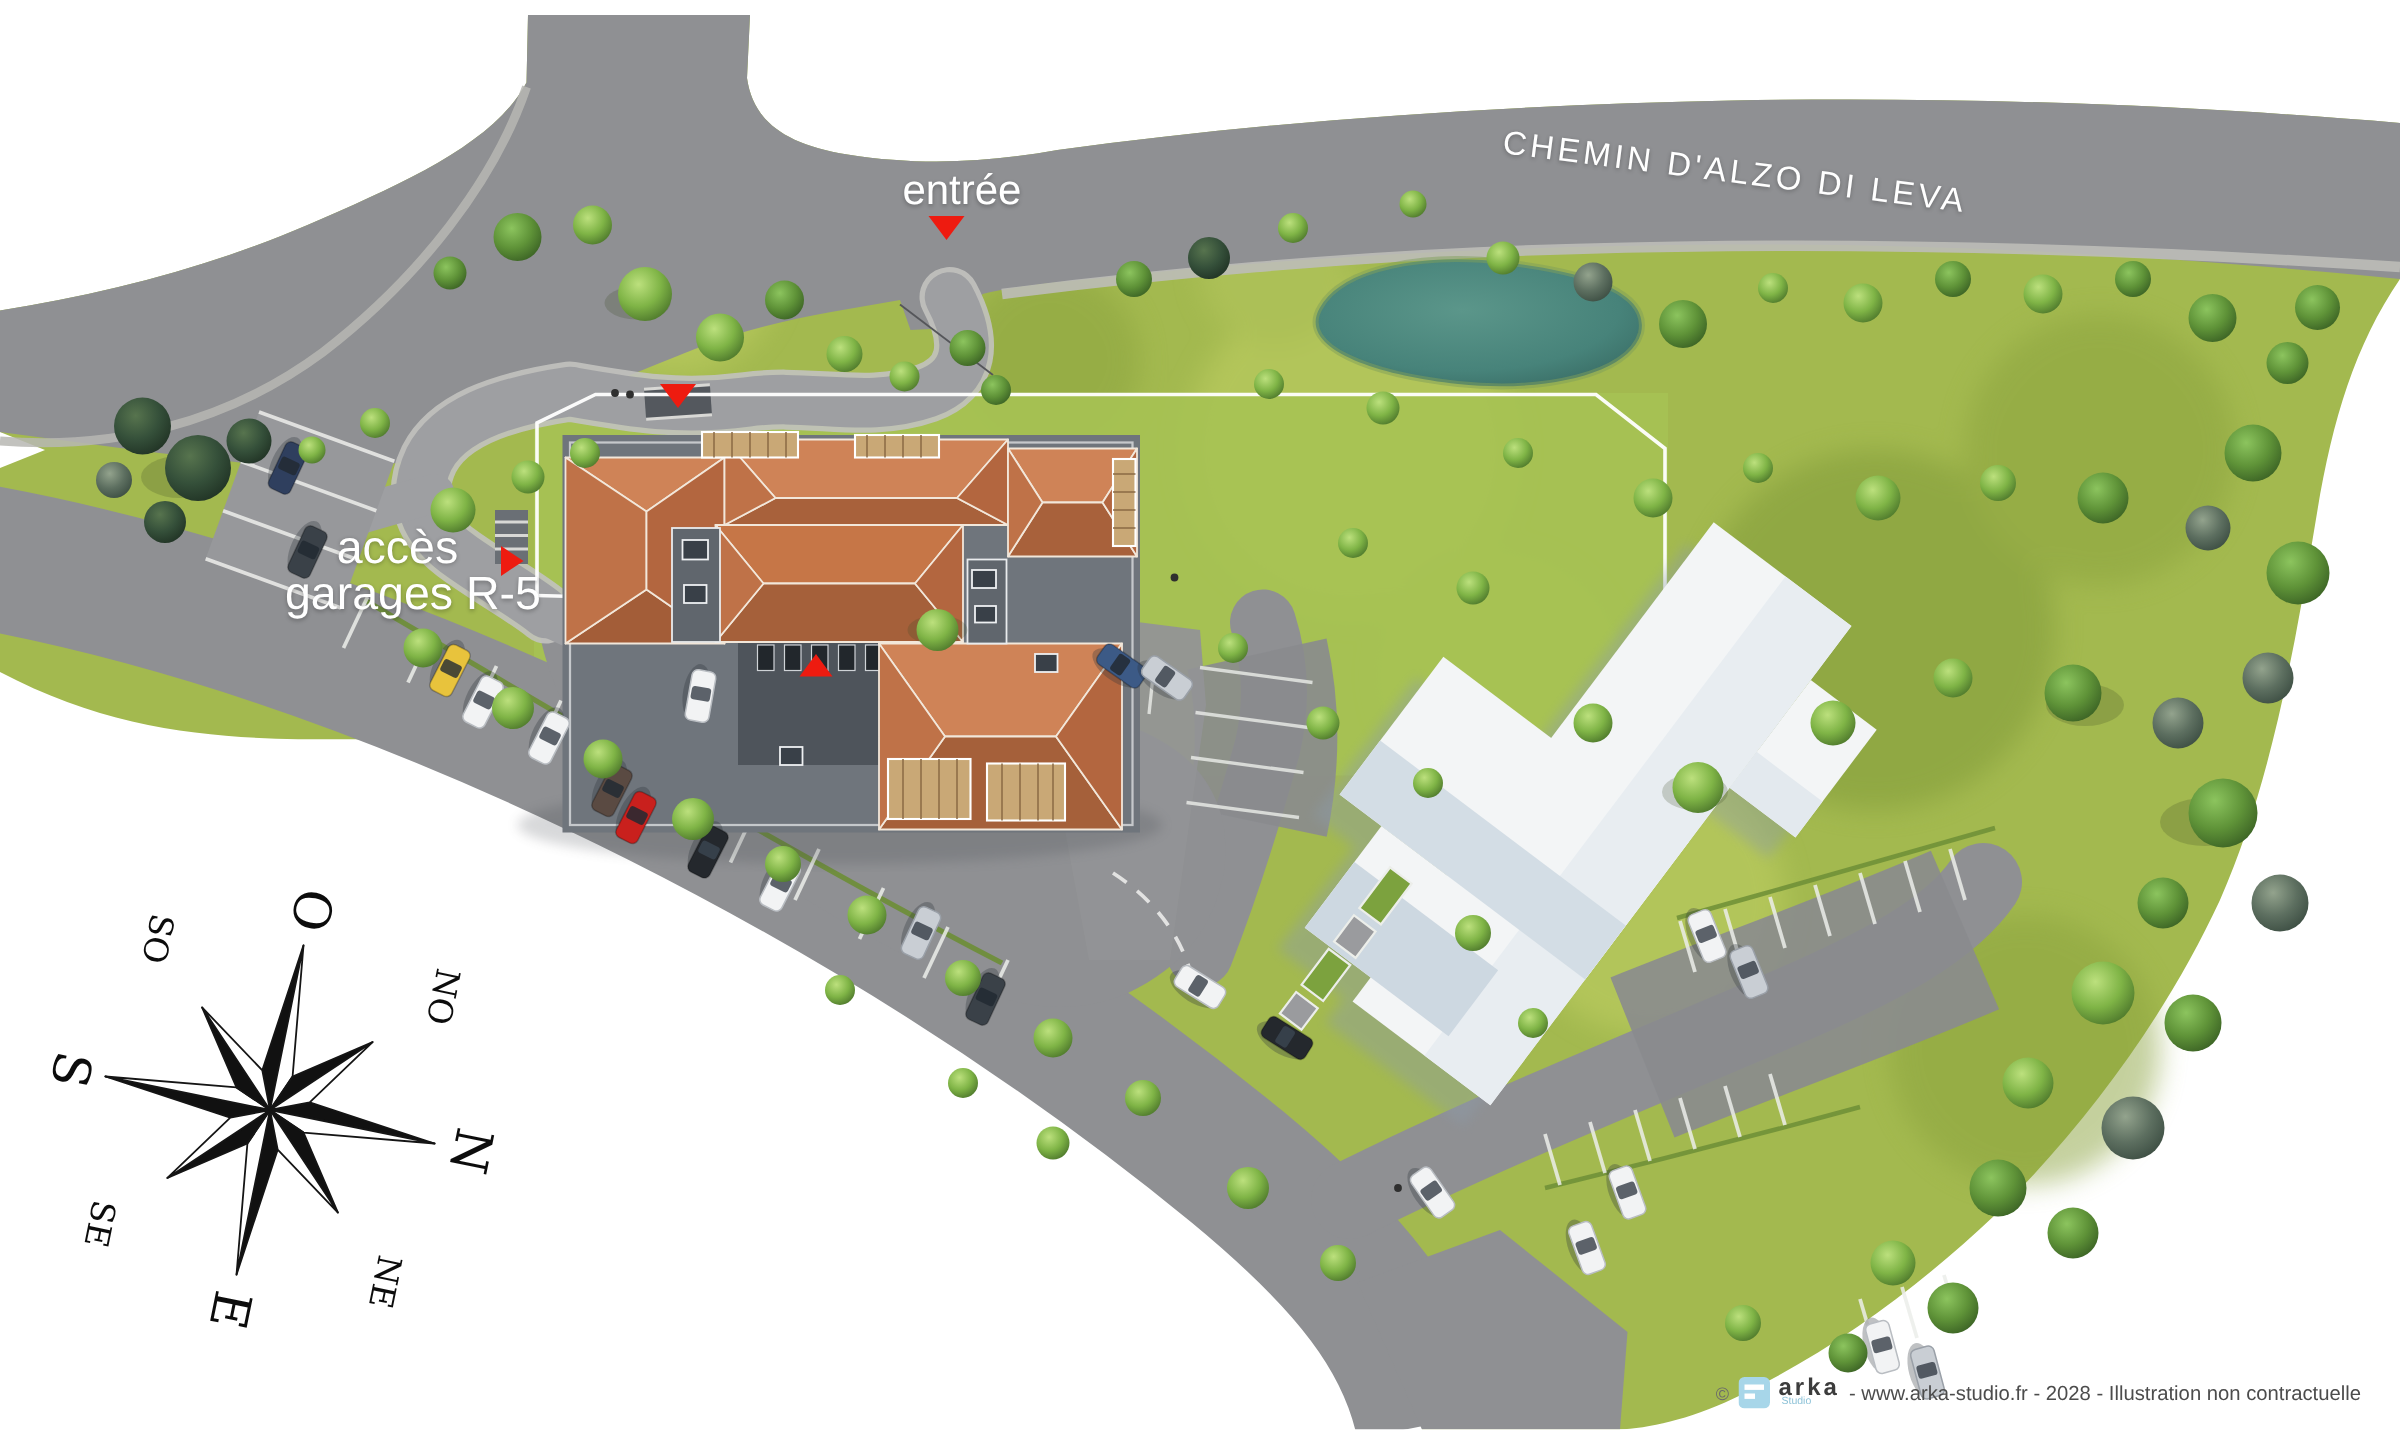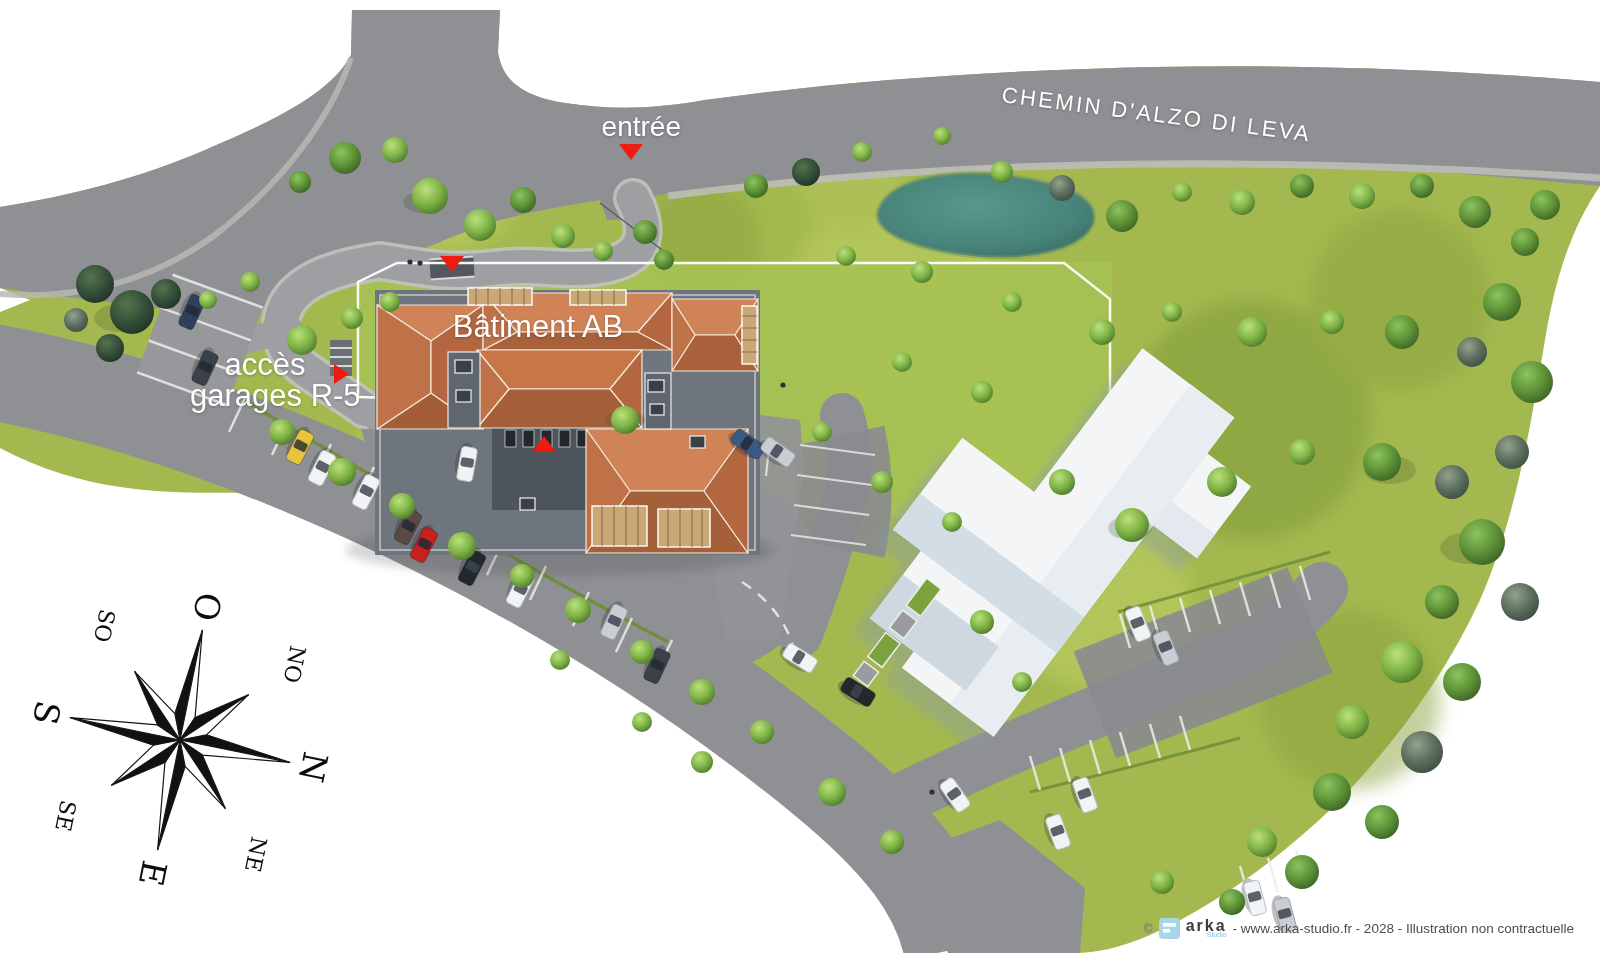--- a/index.html
+++ b/index.html
@@ -34,21 +34,21 @@
         font-family:"DejaVu Serif",serif;font-style:italic;font-size:24px;letter-spacing:4px;
         color:rgba(206,118,138,.55);}
   .wm svg{position:absolute;left:228px;top:5px;}
   
   .compass{position:absolute;left:30px;top:580px;width:300px;height:320px;}
   .compass text{font-family:"DejaVu Serif",serif;fill:#0c0c0c;}
   
   .credit{position:absolute;right:26px;bottom:14px;display:flex;align-items:center;gap:6px;
           font-size:13.5px;color:#4c4c4c;}
   .credit .copy{font-size:12px;color:#6a6a6a;}
-  .credit .brandbox{display:flex;flex-direction:column;line-height:.85;text-align:right;}
+  .credit .brandbox{display:flex;flex-direction:column;line-height:.85;}
   .credit .brand{font-size:16px;font-weight:bold;color:#3c3c3c;letter-spacing:2px;}
   .credit .brandsub{font-size:7px;color:#8fc3d8;margin-left:2px;}
 </style>
 </head>
 <body>
 
 <div id="stage">
 
 <svg width="1600" height="953" viewBox="0 0 1600 953">
   <defs>
@@ -599,21 +599,20 @@
   <div class="marker m-down mk-entree"></div>
 
   <div class="marker m-down mk-r2"></div>
 
   <div class="maplabel lbl-r1">
     <div>accès</div>
     <div>garages R-5</div>
   </div>
   <div class="marker m-right mk-r1"></div>
 
-  <div class="maplabel lbl-bat">Bâtiment AB</div>
 
   <div class="marker m-up mk-halls"></div>
 </div>
 
 
 <svg class="compass" viewBox="-150 -160 300 320">
   <g transform="rotate(101.5)">
 
     <g stroke="#151515" stroke-width="1.2" stroke-linejoin="round">
       <polygon points="0,-112 -10.3,-24.9 0,0" fill="#111"></polygon>

